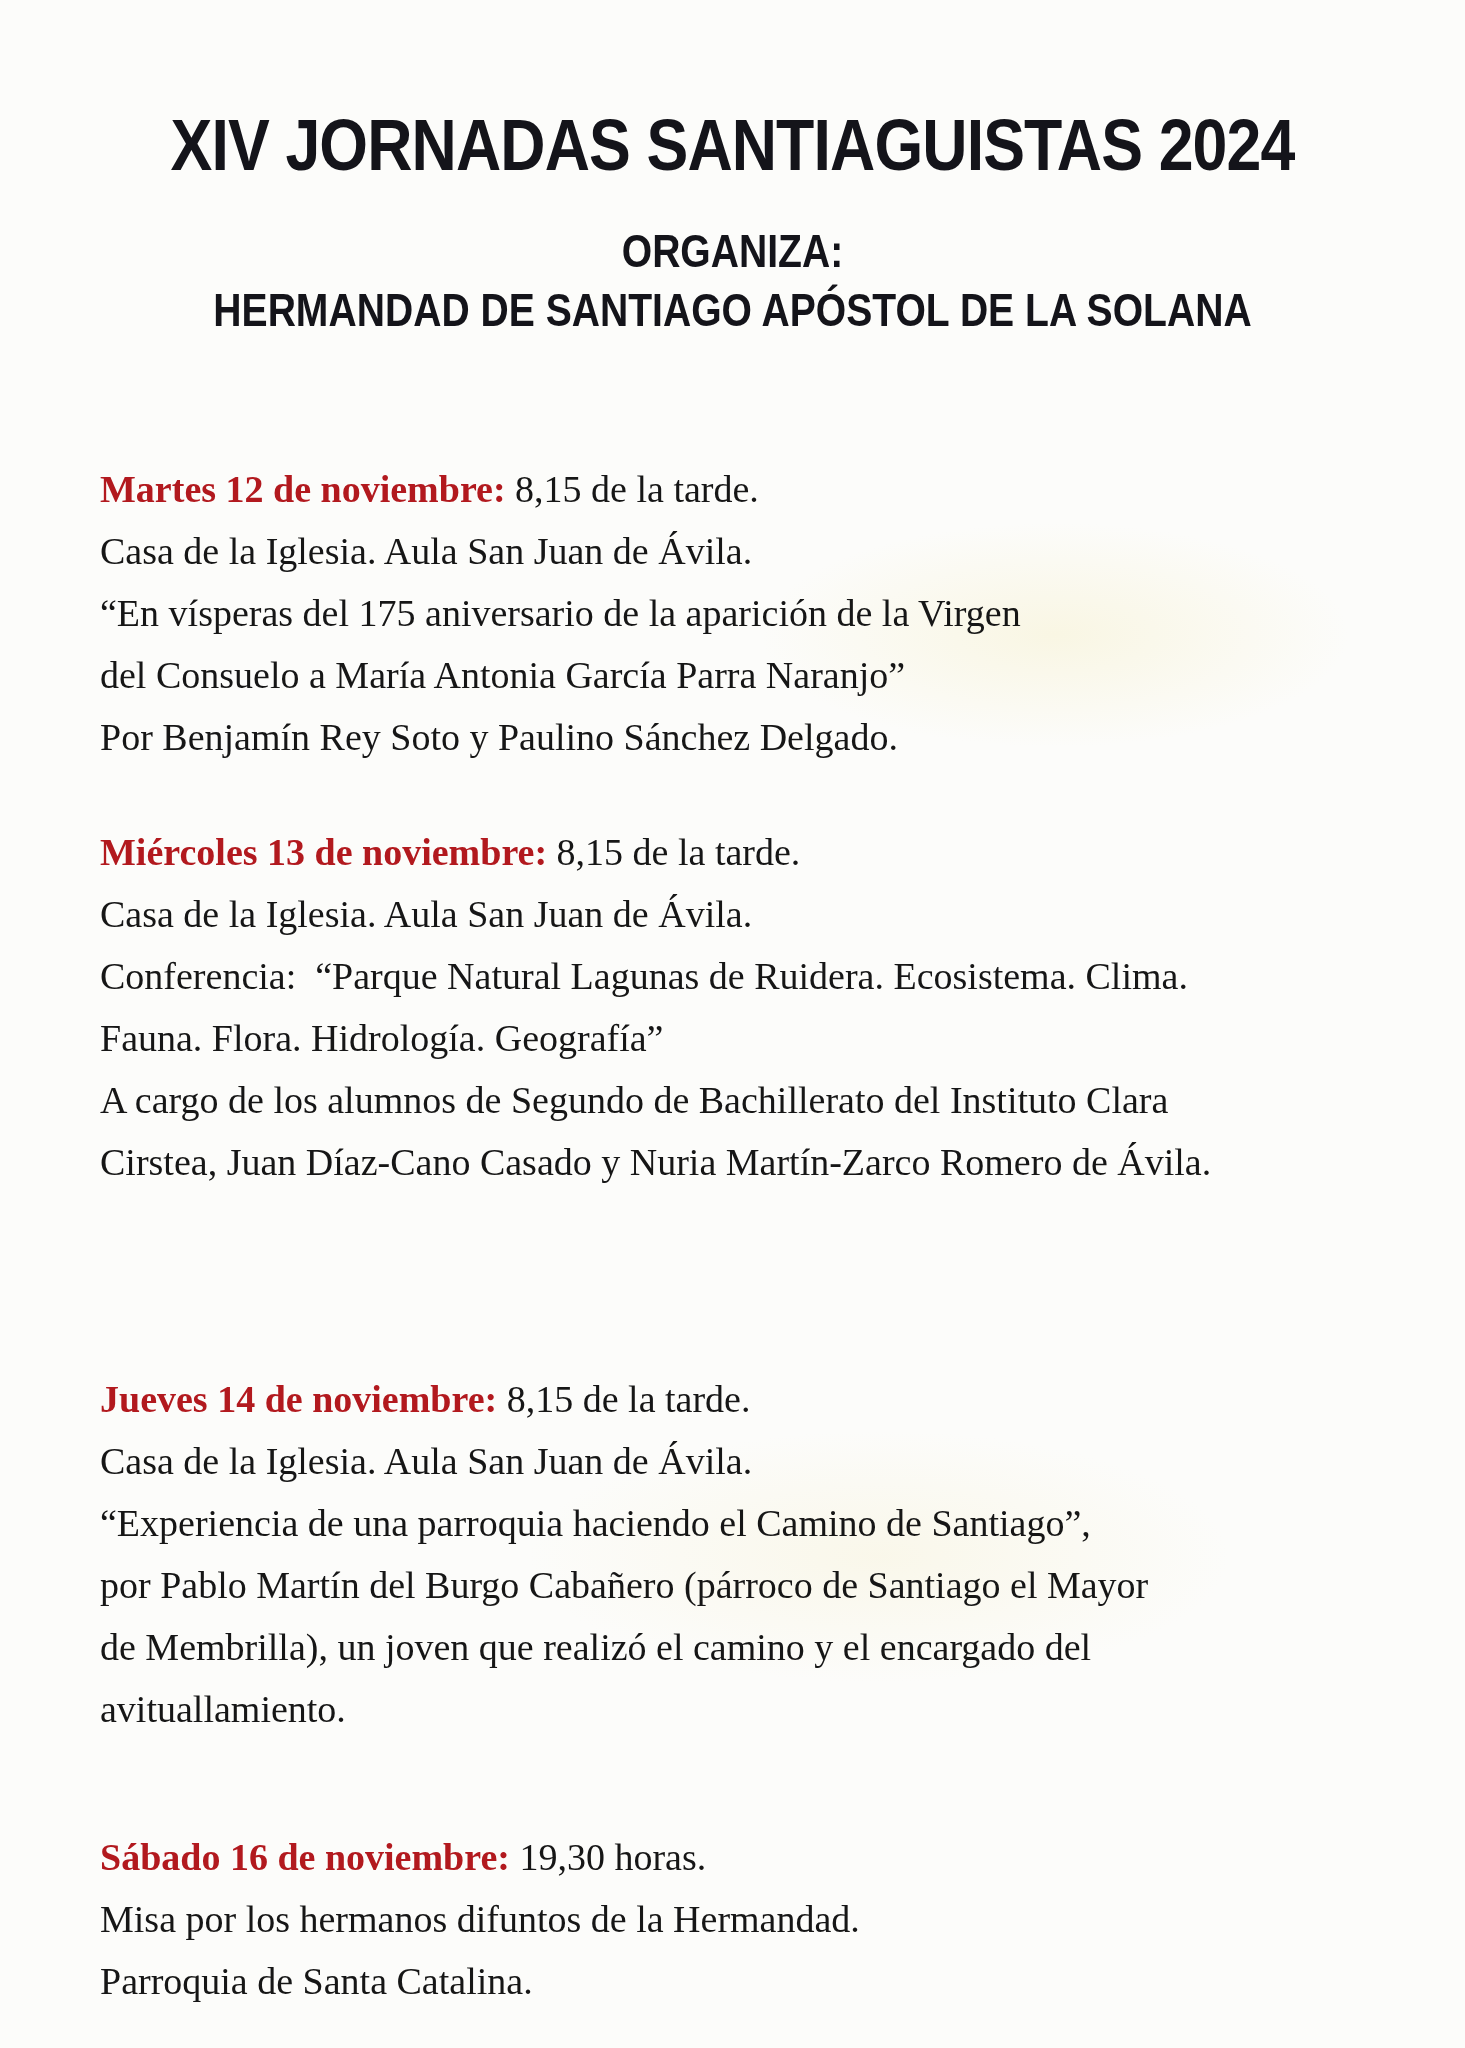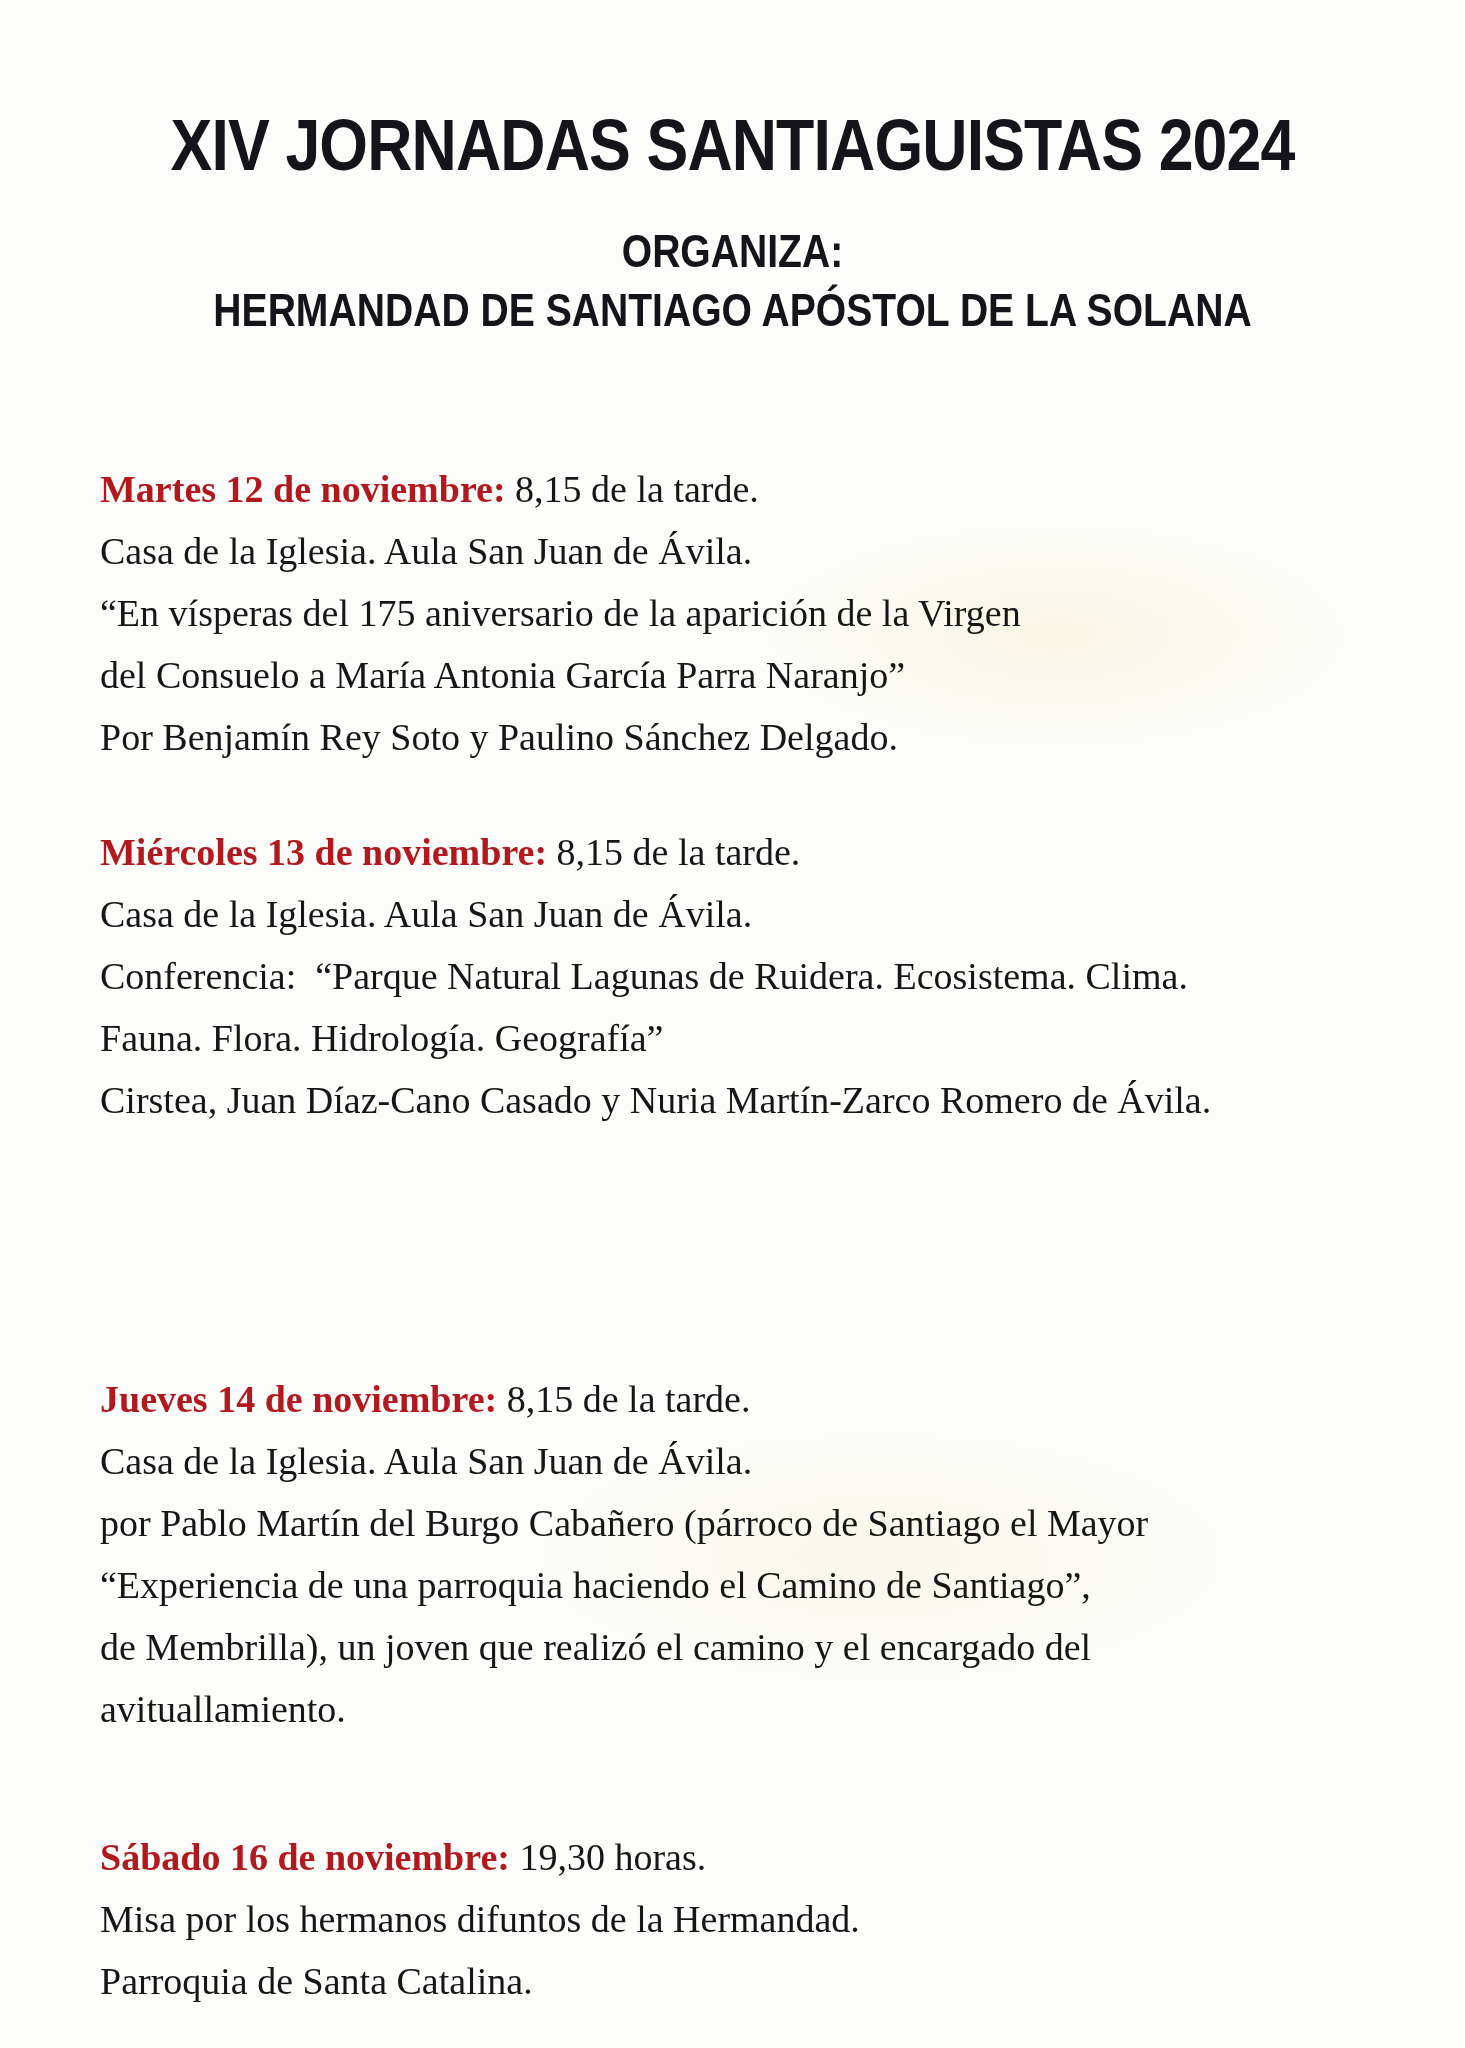--- a/index.html
+++ b/index.html
@@ -108,28 +108,29 @@
     <div class="line">“En vísperas del 175 aniversario de la aparición de la Virgen</div>
     <div class="line">del Consuelo a María Antonia García Parra Naranjo”</div>
     <div class="line">Por Benjamín Rey Soto y Paulino Sánchez Delgado.</div>
   </section>
 
   <section class="event s2">
     <div class="line"><span class="date">Miércoles 13 de noviembre:</span><span class="time"> 8,15 de la tarde.</span></div>
     <div class="line">Casa de la Iglesia. Aula San Juan de Ávila.</div>
     <div class="line">Conferencia:  “Parque Natural Lagunas de Ruidera. Ecosistema. Clima.</div>
     <div class="line">Fauna. Flora. Hidrología. Geografía”</div>
+    <div class="line">A cargo de los alumnos de Segundo de Bachillerato del Instituto Clara</div>
     <div class="line">Cirstea, Juan Díaz-Cano Casado y Nuria Martín-Zarco Romero de Ávila.</div>
   </section>
 
   <section class="event s3">
     <div class="line"><span class="date">Jueves 14 de noviembre:</span><span class="time"> 8,15 de la tarde.</span></div>
     <div class="line">Casa de la Iglesia. Aula San Juan de Ávila.</div>
+    <div class="line">“Experiencia de una parroquia haciendo el Camino de Santiago”,</div>
     <div class="line">por Pablo Martín del Burgo Cabañero (párroco de Santiago el Mayor</div>
-    <div class="line">“Experiencia de una parroquia haciendo el Camino de Santiago”,</div>
     <div class="line">de Membrilla), un joven que realizó el camino y el encargado del</div>
     <div class="line">avituallamiento.</div>
   </section>
 
   <section class="event s4">
     <div class="line"><span class="date">Sábado 16 de noviembre:</span><span class="time"> 19,30 horas.</span></div>
     <div class="line">Misa por los hermanos difuntos de la Hermandad.</div>
     <div class="line">Parroquia de Santa Catalina.</div>
   </section>
 

